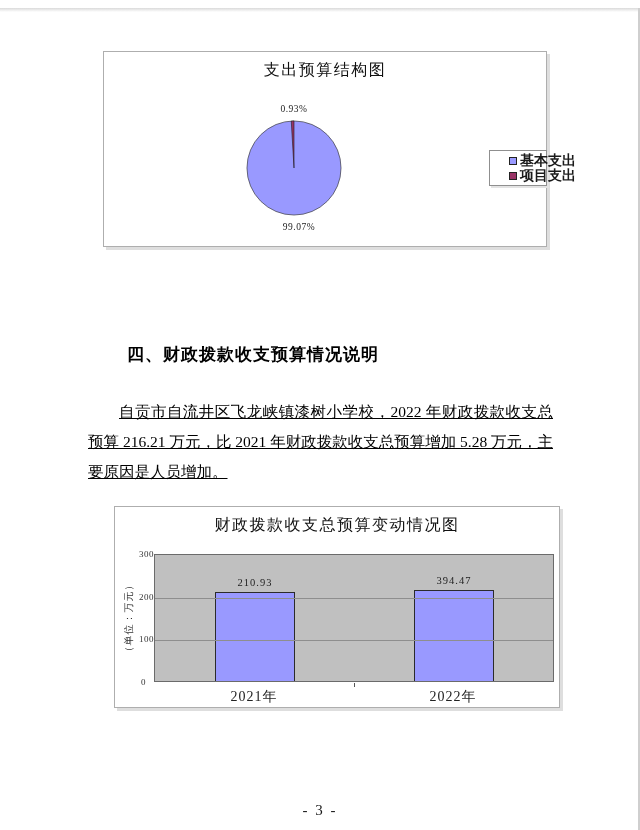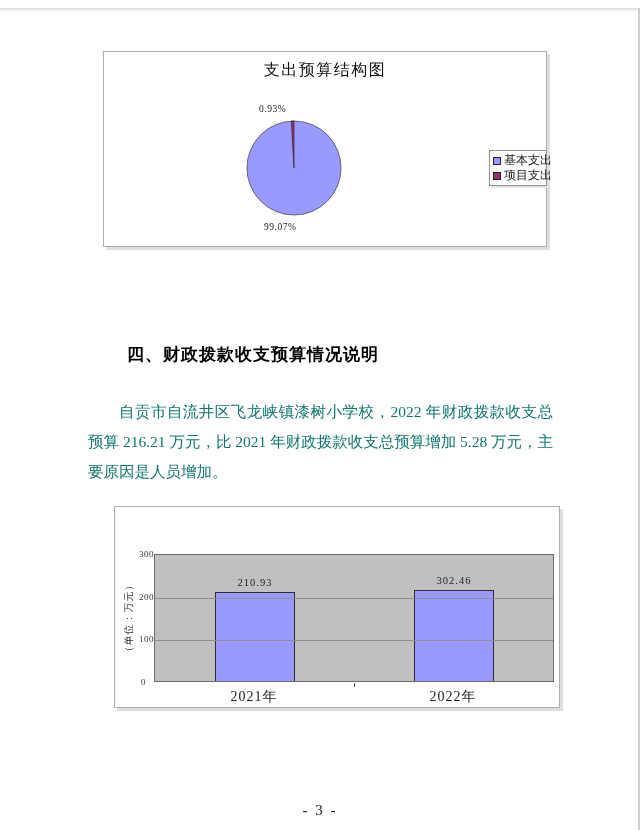--- a/index.html
+++ b/index.html
@@ -20,43 +20,43 @@
   }
   .pie-box { left:103px; top:43px; width:444px; height:196px; }
   .bar-box { left:114px; top:498px; width:446px; height:202px; }
   .chart-title {
     position:absolute; top:8px; left:0; width:100%; text-align:center;
     font-size:16px; letter-spacing:1.5px; color:#111;
   }
 
   
   .pie-svg { position:absolute; left:141px; top:67px; width:98px; height:98px; }
-  .pie-label { position:absolute; font-size:9.5px; letter-spacing:0.5px; color:#222; text-align:left; width:70px; }
+  .pie-label { position:absolute; font-size:9.5px; letter-spacing:0.5px; color:#222; text-align:center; width:70px; }
   .pie-label-project { left:155px; top:52px; }
   .pie-label-basic   { left:160px; top:170px; }
   .legend {
     position:absolute; left:385px; top:98px; width:58px;
-    border:1px solid #8f8f8f; background:#ffffff; padding:2px 3px;
-    font-size:12px; line-height:15px; box-shadow:2px 2px 0 #e3e3e3;
+    border:1px solid #8f8f8f; background:#ffffff; padding:2px 19px;
+    font-size:14px; line-height:15px; box-shadow:2px 2px 0 #e3e3e3;font-weight:bold;
   }
   .legend-row { display:flex; align-items:center; white-space:nowrap; }
   .swatch { display:inline-block; width:8px; height:8px; border:1px solid #222; margin-right:3px; flex:0 0 auto; }
 
   
   .caption { position:absolute; left:0; width:100%; text-align:center; font-size:15px; letter-spacing:1px; }
   .caption-fig2 { top:290px; }
   .caption-fig3 { top:742px; }
   .heading {
     position:absolute; left:127px; top:335px;
     font-family:"Liberation Sans","DejaVu Sans",sans-serif;
     font-weight:bold; font-size:17px; letter-spacing:1px; color:#000000;
   }
   .paragraph {
     position:absolute; left:88px; top:389px; width:465px;
-    font-size:15.5px; line-height:30px; text-indent:2em; text-align:justify; color:#0f766e;
+    font-size:15.5px; line-height:30px; text-indent:2em; text-align:justify; color:#000000;text-decoration:underline;
   }
   .page-number { position:absolute; left:0; top:794px; width:100%; text-align:center; font-size:15px; letter-spacing:2px; }
 
   
   .plot {
     position:absolute; left:39px; top:47px; width:400px; height:128px;
     border:1px solid #6b6b6b;
   }
   .gridline { position:absolute; left:0; width:100%; height:1px; background:#8e8e8e; }
   .ytick {
@@ -116,36 +116,37 @@
       </div>
     </div>
   </div>
 
 
   <div class="heading">四、财政拨款收支预算情况说明</div>
 
   <div class="paragraph">自贡市自流井区飞龙峡镇漆树小学校，2022 年财政拨款收支总预算 216.21 万元，比 2021 年财政拨款收支总预算增加 5.28 万元，主要原因是人员增加。</div>
 
   <div class="chart-box bar-box">
+    <div class="chart-title">财政拨款收支总预算变动情况图</div>
 
     <div class="ylabel-wrap">
       <span class="ylabel">（单位：万元）</span>
     </div>
 
     <span class="ytick" style="top: 42px;">300</span>
     <span class="ytick" style="top: 84.7px;">200</span>
     <span class="ytick" style="top: 127.3px;">100</span>
     <span class="ytick" style="top: 170px;">0</span>
 
     <div class="plot" id="bar-plot" style="background: rgb(192, 192, 192);">
       <div class="bar bar-0" style="height: 70.31%; background: rgb(153, 153, 255);">
         <span class="bar-value">210.93</span>
       </div>
       <div class="bar bar-1" style="height: 72.07%; background: rgb(153, 153, 255);">
-        <span class="bar-value">302.46</span>
+        <span class="bar-value">394.47</span>
       </div>
     <div class="gridline" style="top: 85.3px;"></div>
         <div class="gridline" style="top: 42.7px;"></div>
       </div>
 
     <div class="xtick-mark"></div>
     <span class="xlabel xlabel-0">2021年</span>
     <span class="xlabel xlabel-1">2022年</span>
   </div>
 

